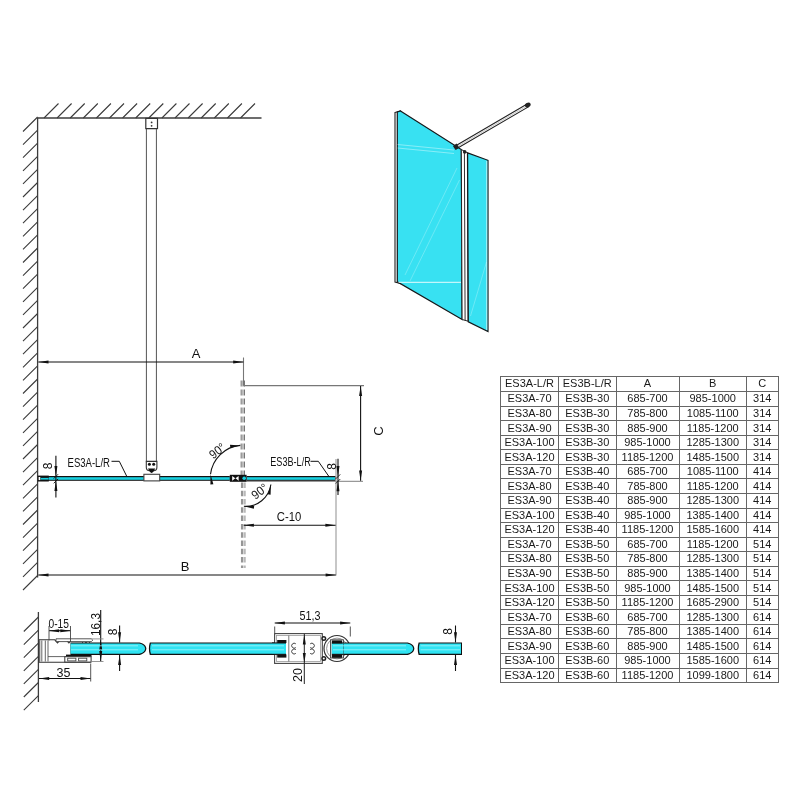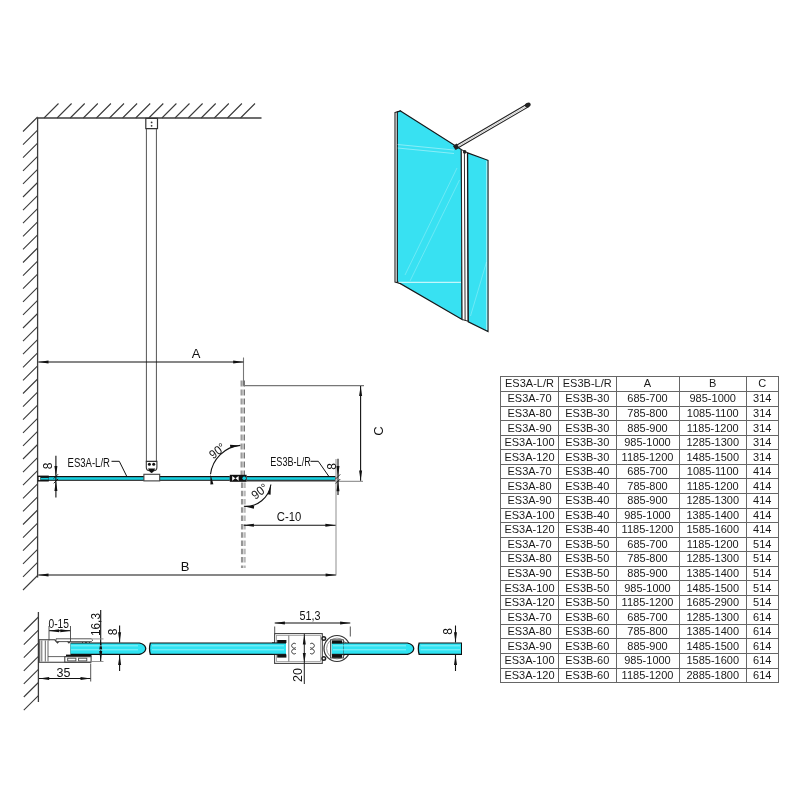--- a/index.html
+++ b/index.html
@@ -324,18 +324,18 @@
           <td>ES3A-100</td>
           <td>ES3B-60</td>
           <td>985-1000</td>
           <td>1585-1600</td>
           <td>614</td>
         </tr>
 <tr>
           <td>ES3A-120</td>
           <td>ES3B-60</td>
           <td>1185-1200</td>
-          <td>2885-1800</td>
+          <td>1099-1800</td>
           <td>614</td>
         </tr>
 </tbody>
     </table>
 </div>
 
 </body></html>

